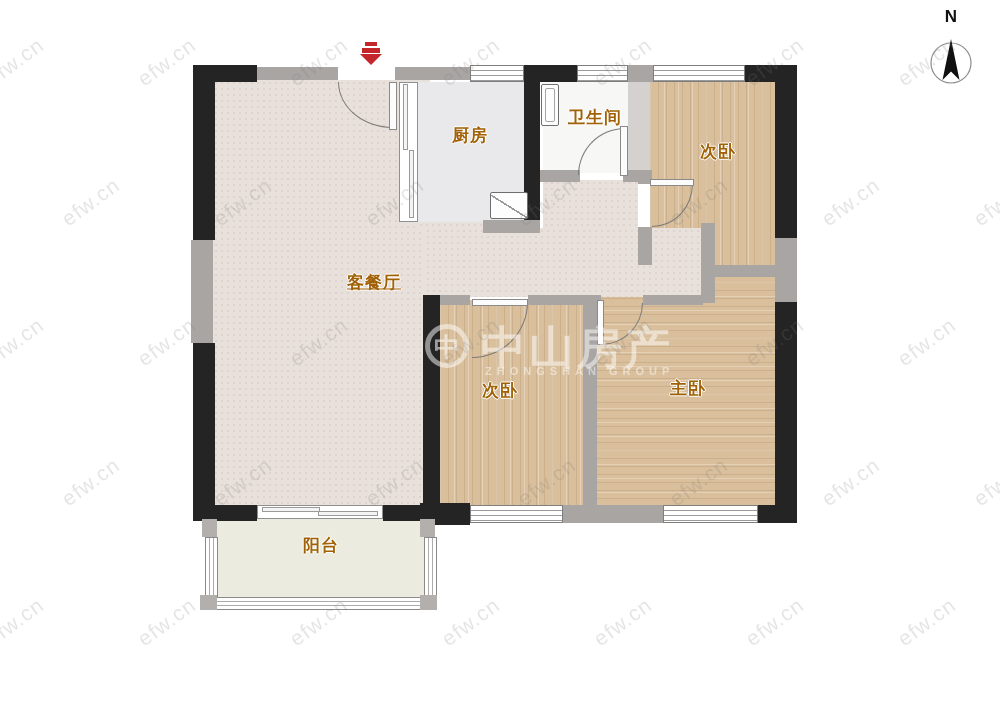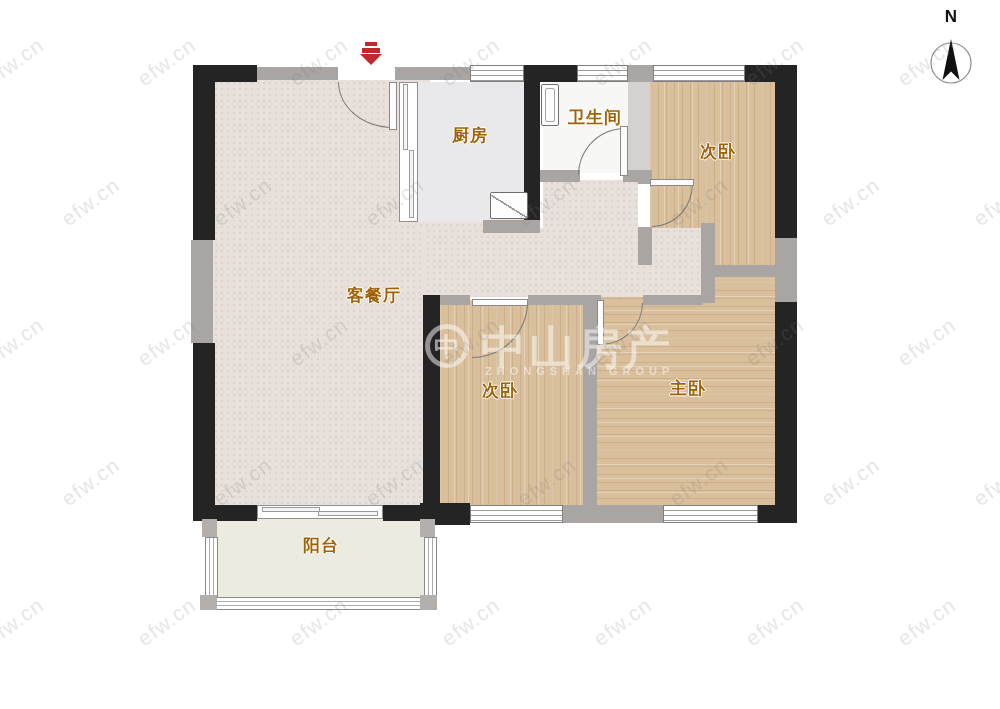--- a/index.html
+++ b/index.html
@@ -166,21 +166,21 @@
   </div>
   <div class="fix counter-diag" style="left:490px;top:192px;width:38px;height:27px;"></div>
 
   <div class="mark" style="left:365px;top:42px;width:12px;height:4px;"></div>
   <div class="mark" style="left:362px;top:48px;width:18px;height:5px;"></div>
   <div class="mark-tri" style="left:360px;top:54px;"></div>
 
   <div class="rlabel" style="left:470px;top:135px;">厨房</div>
   <div class="rlabel" style="left:595px;top:117px;">卫生间</div>
   <div class="rlabel" style="left:718px;top:151px;">次卧</div>
-  <div class="rlabel" style="left:374px;top:295px;">客餐厅</div>
+  <div class="rlabel" style="left:374px;top:282px;text-decoration:underline;">客餐厅</div>
   <div class="rlabel" style="left:500px;top:390px;">次卧</div>
   <div class="rlabel" style="left:688px;top:388px;">主卧</div>
   <div class="rlabel" style="left:321px;top:545px;">阳台</div>
 
   <div class="compass" style="left:915px;top:5px;width:75px;height:90px;">
     <div class="compass-n" style="left:36px;top:2px;">N</div>
     <svg width="75" height="70" viewBox="0 0 75 70" style="left:0;top:20px;">
       <circle cx="36" cy="38" r="20" fill="none" stroke="#8c8c8c" stroke-width="1.2"></circle>
       <polygon points="36,14 27.5,55 36,46.5 44.5,55" fill="#111"></polygon>
     </svg>

